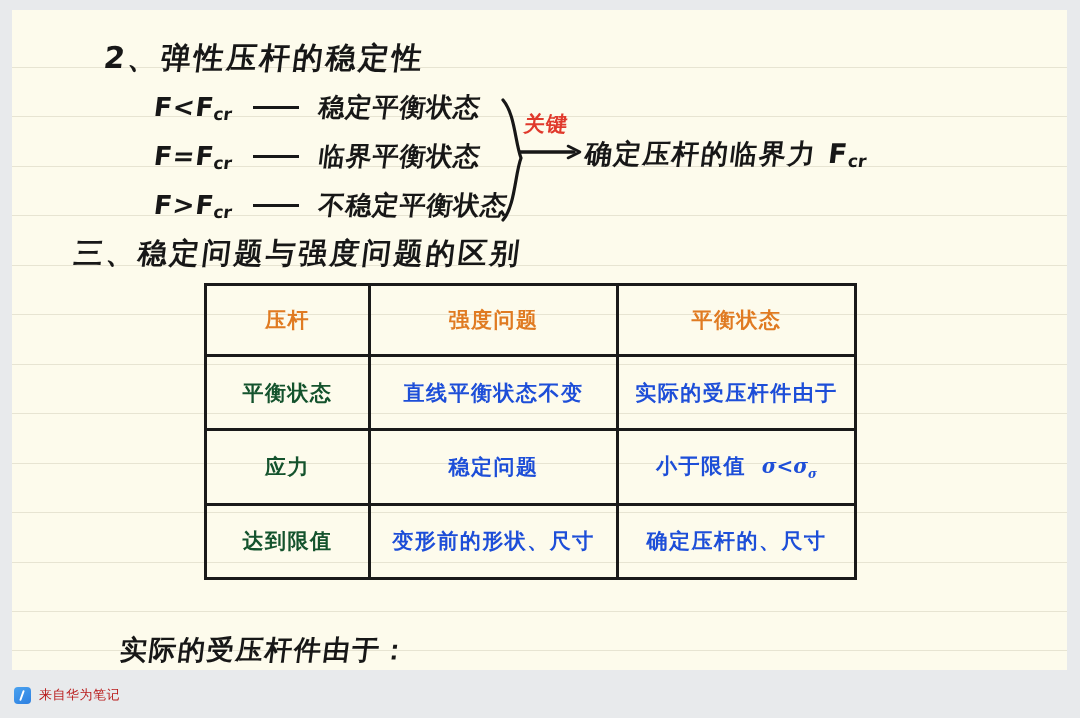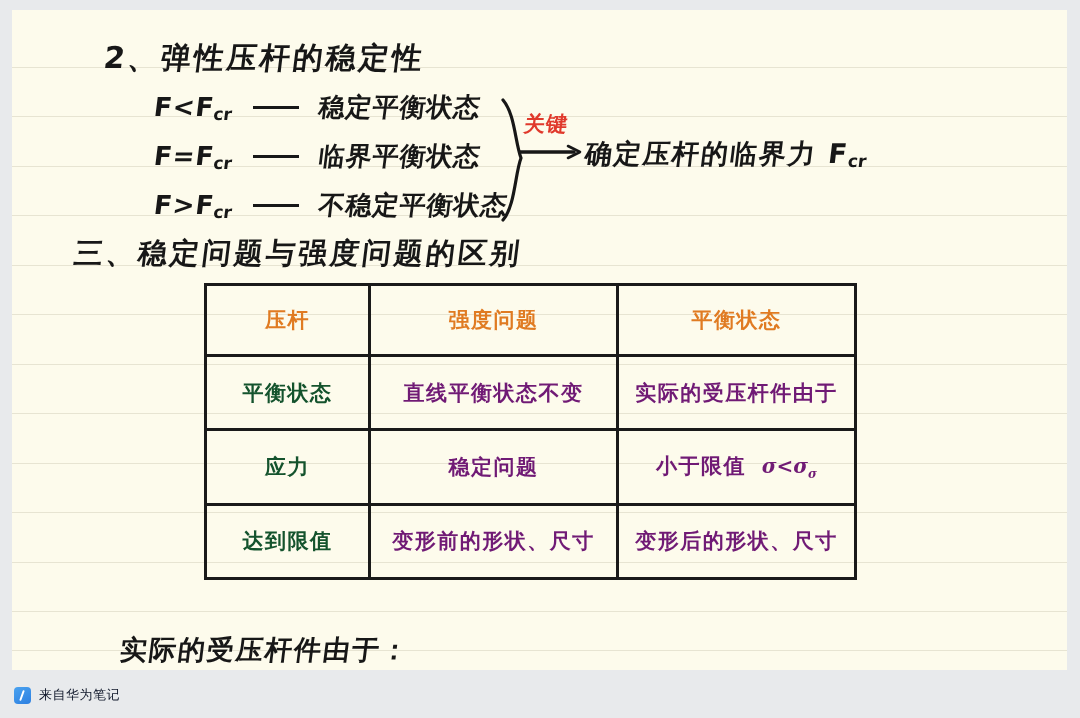--- a/index.html
+++ b/index.html
@@ -145,21 +145,21 @@
     font-size: 21px;
     letter-spacing: 1.5px;
     padding: 0;
   }
   #cmp-table col.c1 { width: 164px; }
   #cmp-table col.c2 { width: 248px; }
   #cmp-table col.c3 { width: 238px; }
   #cmp-table tr.head td { height: 57px; color: #e07b22; }
   #cmp-table tr.body td { height: 60px; }
   #cmp-table td.kcell { color: #14532d; font-family: Liberation Serif, serif; }
-  #cmp-table td.vcell { color: #701a75; }
+  #cmp-table td.vcell { color: #1d4ed8; }
   .sigma-expr {
     font-family: "DejaVu Serif", serif;
     font-style: italic;
     font-size: 20px;
     letter-spacing: 0;
   }
   .sigma-expr sub { font-size: 12px; }
 
   
   #watermark {
@@ -184,21 +184,21 @@
     left: 7px;
     top: 3px;
     width: 2px;
     height: 11px;
     background: #ffffff;
     transform: rotate(20deg);
     border-radius: 1px;
   }
   #wm-text {
     font-size: 13px;
-    color: #0f172a;
+    color: #b91c1c;
     font-family: "DejaVu Sans", "Liberation Sans", sans-serif;
     letter-spacing: 0.5px;
     text-align: right;
   }
 </style>
 </head>
 <body>
 
 <div id="page">
 
@@ -274,21 +274,21 @@
         <td class="kcell">应力</td>
         <td class="vcell">稳定问题</td>
         <td class="vcell">
           <span>小于限值</span>
           <span class="sigma-expr">&nbsp;σ&lt;σ<sub>σ</sub></span>
         </td>
       </tr>
       <tr class="body">
         <td class="kcell">达到限值</td>
         <td class="vcell">变形前的形状、尺寸</td>
-        <td class="vcell">变形后的形状、尺寸</td>
+        <td class="vcell">确定压杆的、尺寸</td>
       </tr>
     </tbody>
   </table>
 
   <div class="hand" id="h-bottom">实际的受压杆件由于：</div>
 </div>
 
 <div id="watermark">
   <div id="wm-icon"></div>
   <span id="wm-text">来自华为笔记</span>

